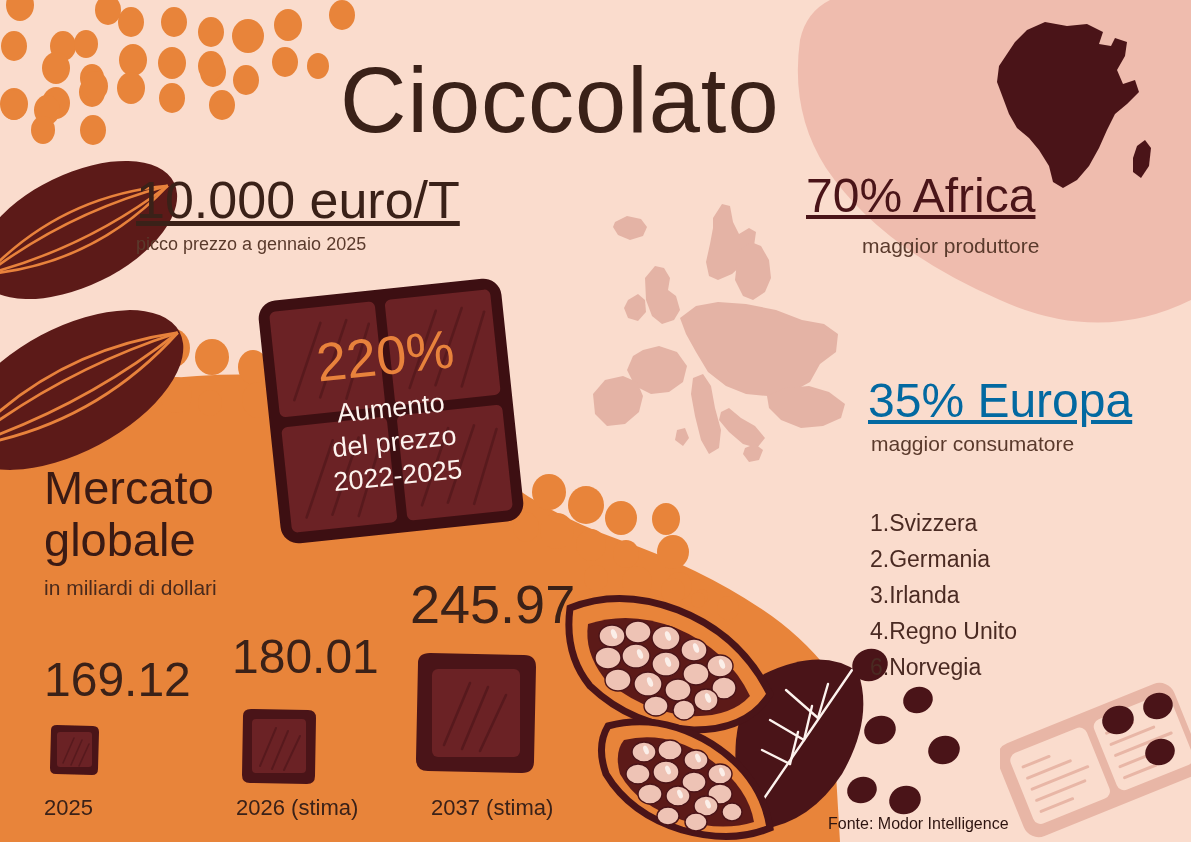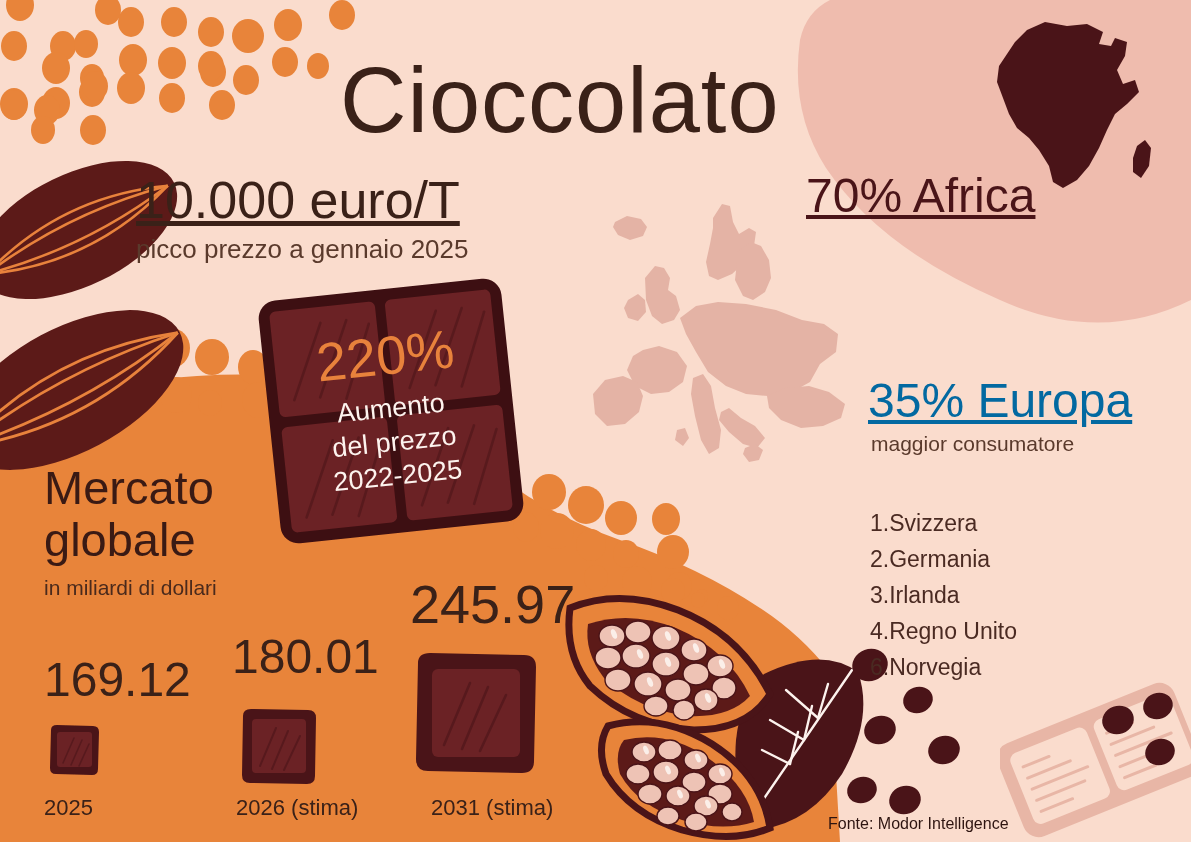--- a/index.html
+++ b/index.html
@@ -31,21 +31,21 @@
   .big-stat {
     position:absolute;
     font-size:52px;
     color:#3a2118;
     font-weight:400;
     white-space:nowrap;
     text-decoration:underline;
   }
   .sub-stat {
     position:absolute;
-    font-size:26px;
+    font-size:18px;
     color:#5a3a2c;
     font-weight:300;
     white-space:nowrap;
   }
   .stat-euro { left:136px; top:170px; }
   .sub-euro  { left:136px; top:234px; }
 
   .stat-africa { left:806px; top:168px; font-size:48px; color:#4a1418;text-align:center; }
   .sub-africa  { left:862px; top:234px; font-size:21px; color:#5a3a2c;}
 
@@ -445,20 +445,21 @@
       <ellipse cx="1160" cy="752" rx="15" ry="13" transform="rotate(-20 1160 752)"></ellipse>
     </g>
   </svg>
 
   <div class="title">Cioccolato</div>
 
   <div class="big-stat stat-euro">10.000 euro/T</div>
   <div class="sub-stat sub-euro">picco prezzo a gennaio 2025</div>
 
   <div class="big-stat stat-africa">70% Africa</div>
+  <div class="sub-stat sub-africa">maggior produttore</div>
 
   <div class="big-stat stat-europa">35% Europa</div>
   <div class="sub-stat sub-europa">maggior consumatore</div>
 
   <ul class="country-list">
     <li>1.Svizzera</li>
     <li>2.Germania</li>
     <li>3.Irlanda</li>
     <li>4.Regno Unito</li>
     <li>6.Norvegia</li>
@@ -467,17 +468,17 @@
   <div class="mercato">Mercato
 globale</div>
   <div class="mercato-sub">in miliardi di dollari</div>
 
   <div class="bar-value v1">169.12</div>
   <div class="bar-value v2">180.01</div>
   <div class="bar-value v3">245.97</div>
 
   <div class="bar-label l1">2025</div>
   <div class="bar-label l2">2026 (stima)</div>
-  <div class="bar-label l3">2031 (stima)</div>
+  <div class="bar-label l3">2037 (stima)</div>
 
   <div class="source">Fonte: Modor Intelligence</div>
 
 </div>
 
 </body></html>

